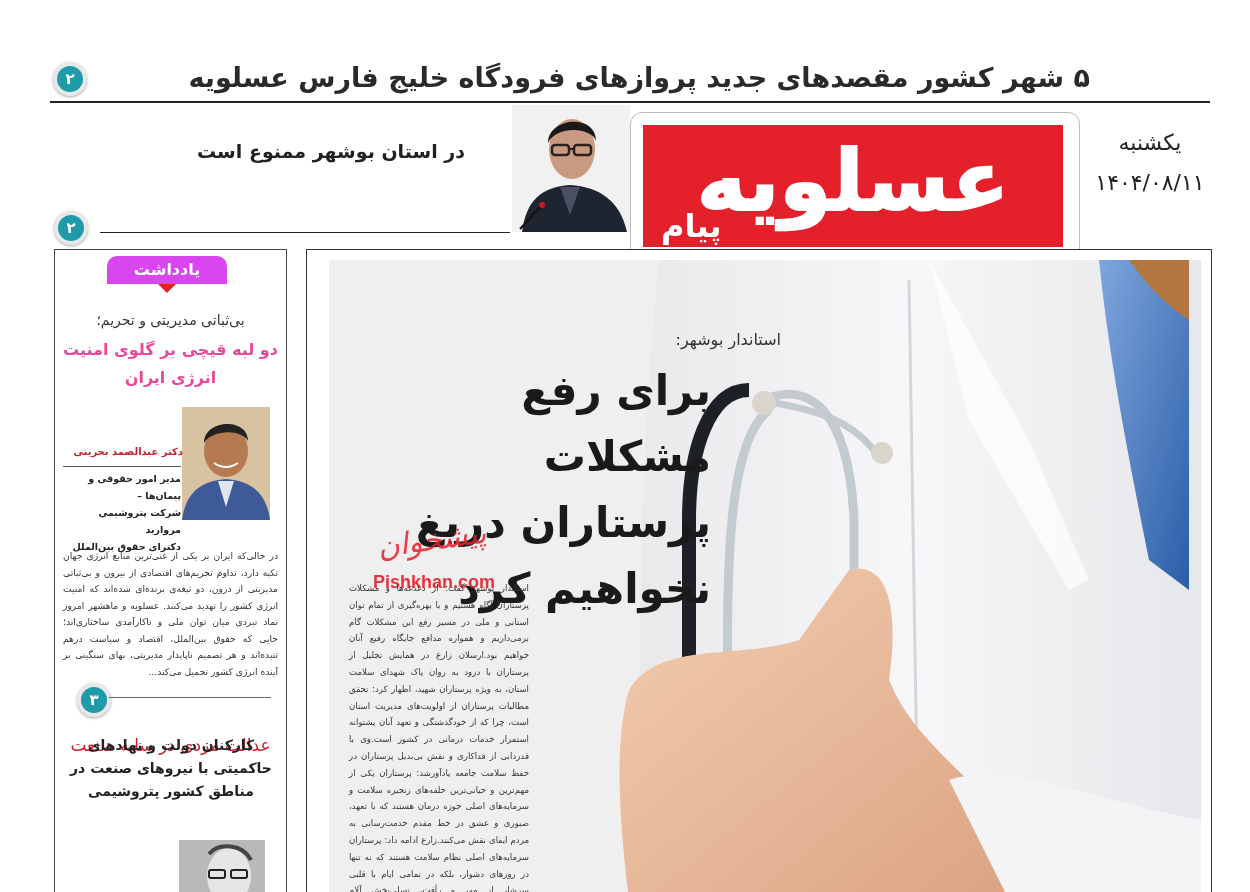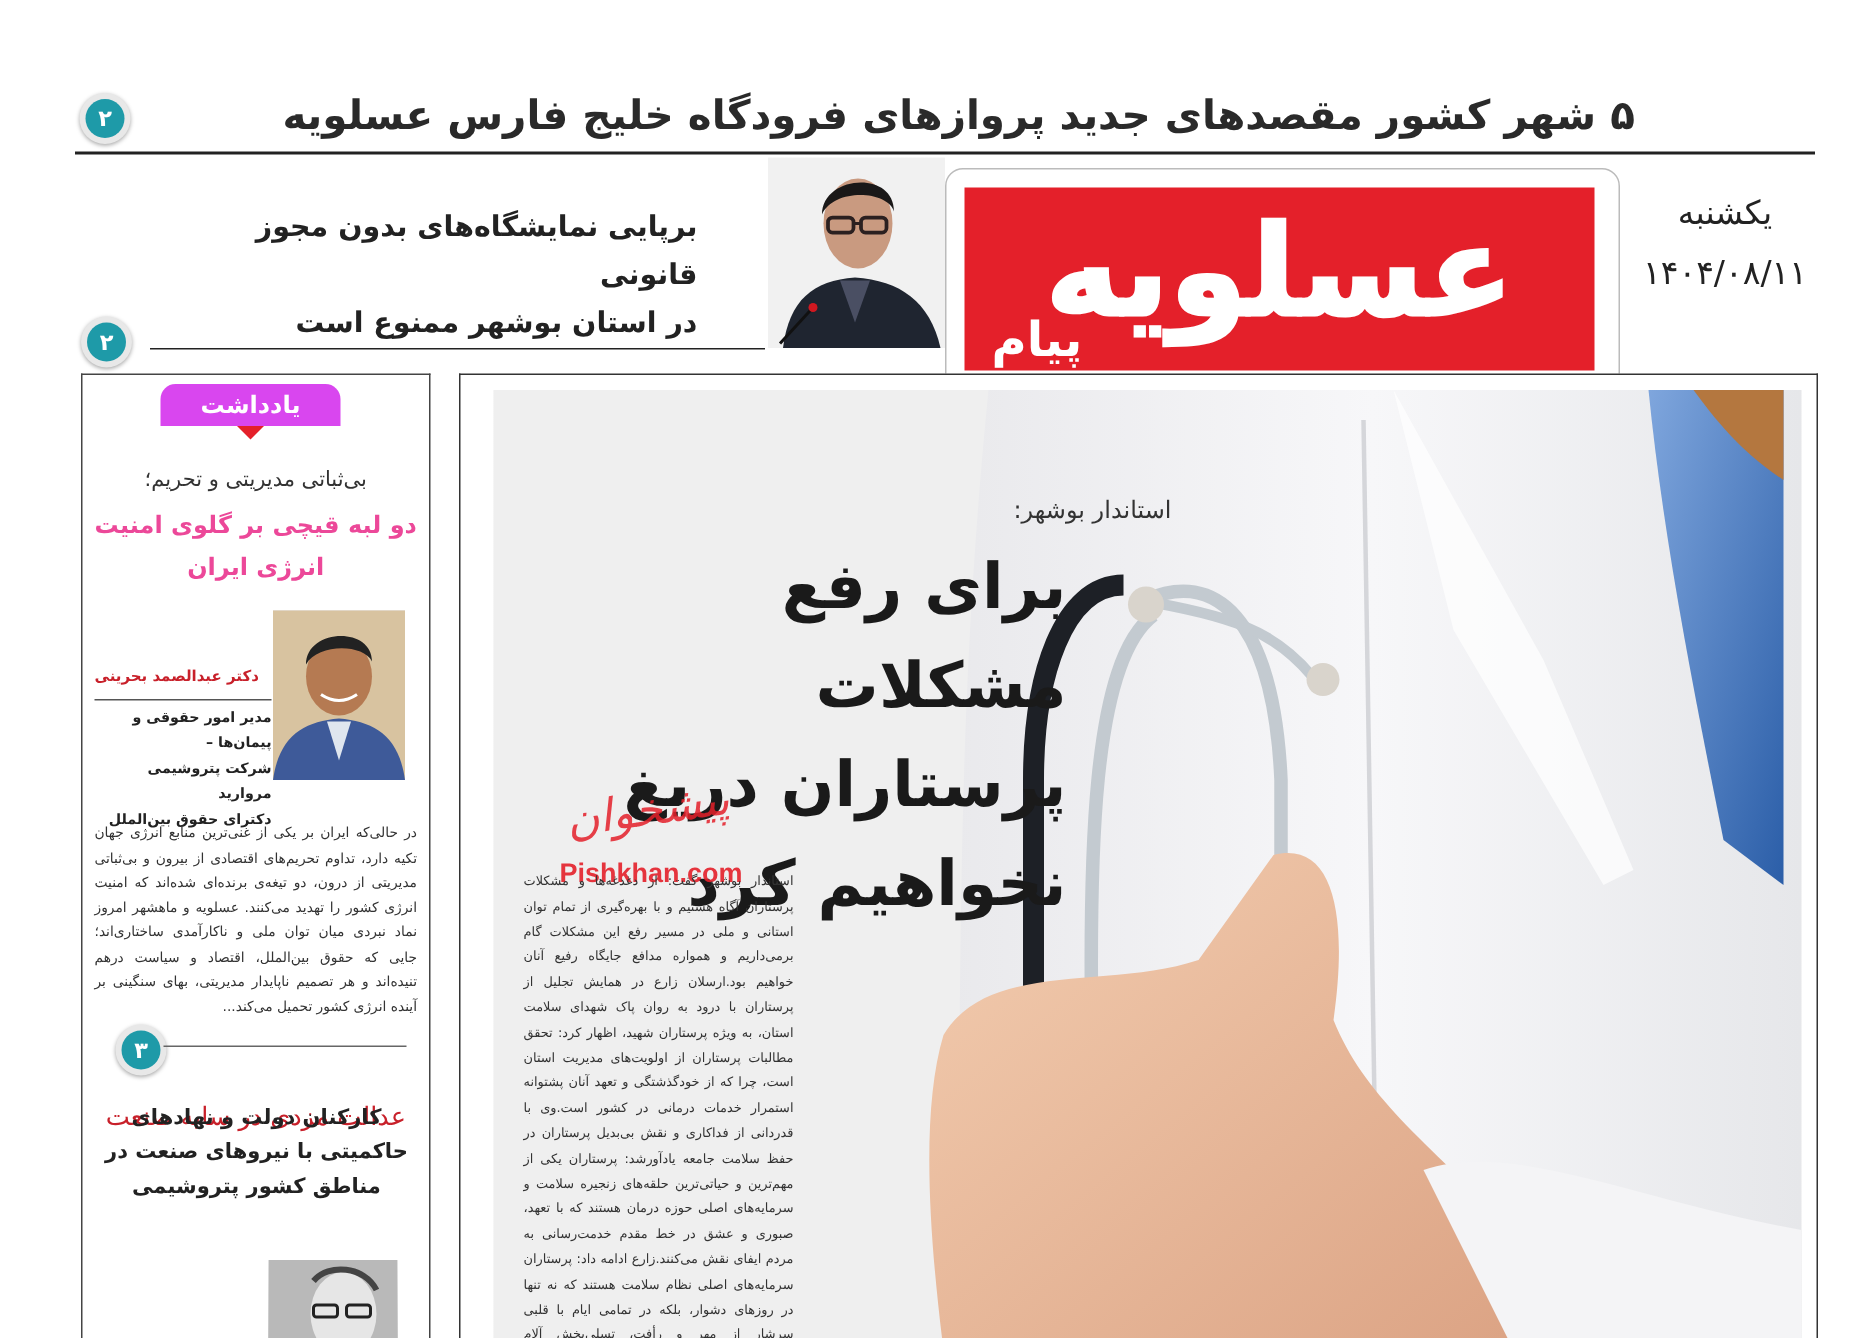--- a/index.html
+++ b/index.html
@@ -34,21 +34,21 @@
   #sub-headline { left: 160px; top: 135px; width: 305px; text-align: right; font-size: 19px; font-weight: bold; line-height: 32px; color: #222; }
   #official-photo { left: 512px; top: 105px; width: 118px; height: 127px; overflow: hidden; background: linear-gradient(180deg,#f4f4f4 0%,#eaeaea 100%); }
 
   
   #sidebar { left: 54px; top: 249px; width: 233px; height: 650px; border: 1px solid #444; border-bottom: none; background: #fff; }
   #note-tab { position: absolute; left: 52px; top: 6px; width: 120px; height: 28px; background: #d946ef; border-radius: 10px 10px 0 0; color: #fff; font-size: 16px; font-weight: bold; text-align: center; line-height: 28px; }
   #note-tab::after { content: ""; position: absolute; left: 50%; margin-left: -9px; bottom: -9px; border-left: 9px solid transparent; border-right: 9px solid transparent; border-top: 9px solid #e4202a; }
   #note-kicker { position: absolute; top: 62px; left: 0; width: 100%; text-align: center; font-size: 14px; color: #333; }
   #note-title { position: absolute; top: 86px; left: 8px; width: 215px; text-align: center; font-size: 16px; font-weight: bold; line-height: 28px; color: #ec4899; }
   #author-photo { position: absolute; left: 127px; top: 157px; width: 88px; height: 113px; overflow: hidden; background: #c8b49a; }
-  #author-name { position: absolute; top: 196px; left: 8px; width: 120px; text-align: left; font-size: 10px; color: #c8202a; font-weight: bold; }
+  #author-name { position: absolute; top: 196px; left: 8px; width: 120px; text-align: right; font-size: 10px; color: #c8202a; font-weight: bold; }
   #author-rule { position: absolute; top: 216px; left: 8px; width: 118px; height: 1px; background: #555; }
   #author-role { position: absolute; top: 220px; right: 105px; width: 118px; font-size: 9.5px; font-weight: bold; line-height: 17px; color: #222; text-align: right; }
   #note-body { position: absolute; top: 298px; left: 8px; width: 215px; font-size: 9.2px; line-height: 16.5px; color: #333; text-align: justify; }
   #side-rule3 { position: absolute; top: 447px; left: 54px; width: 162px; height: 1px; background: #666; }
   #side-badge3 { left: 22px; top: 433px; }
   #story3-kicker { position: absolute; top: 485px; left: 0; width: 100%; text-align: center; font-size: 17px; color: #c8202a; }
   #story3-title { position: absolute; top: 484px; left: 6px; width: 220px; text-align: center; font-size: 14px; font-weight: bold; line-height: 23px; color: #222; }
   #story3-photo { position: absolute; left: 124px; top: 590px; width: 86px; height: 60px; background: linear-gradient(180deg,#cfcfcf,#8a8a8a); overflow: hidden; }
 
   
@@ -75,21 +75,20 @@
 <div id="masthead" class="abs">
   <div id="logo-box">
     <div id="logo-text">عسلویه</div>
     <div id="logo-sub">پیام</div>
   </div>
   <div id="masthead-info">۲ نوامبر ۲۰۲۵ / ۱۱ جمادی الاول ۱۴۴۷ / سال نوزدهم/ شماره ۴۹۰۴/ ۲۰۰۰۰ تومان/۸ صفحه</div>
   <div id="masthead-url">www.payameasalooye.ir</div>
 </div>
 
 <div id="sub-headline" class="abs">
-  <div>برپایی نمایشگاه‌های بدون مجوز قانونی</div>
   <div>در استان بوشهر ممنوع است</div>
 </div>
 <div id="official-photo" class="abs">
   <svg width="118" height="127" viewBox="0 0 118 127">
     <rect width="118" height="127" fill="#f1f1f1"></rect>
     <path d="M10 127 C14 95 30 82 58 80 C88 82 108 96 115 127 Z" fill="#1f2530"></path>
     <path d="M48 82 L58 110 L68 82 Z" fill="#4a4f63"></path>
     <ellipse cx="60" cy="44" rx="23" ry="30" fill="#c99a80"></ellipse>
     <path d="M36 38 C36 12 84 8 84 36 C80 22 44 20 36 38 Z" fill="#1a1818"></path>
     <rect x="40" y="40" width="17" height="10" rx="3" fill="none" stroke="#2b2020" stroke-width="2.5"></rect>

